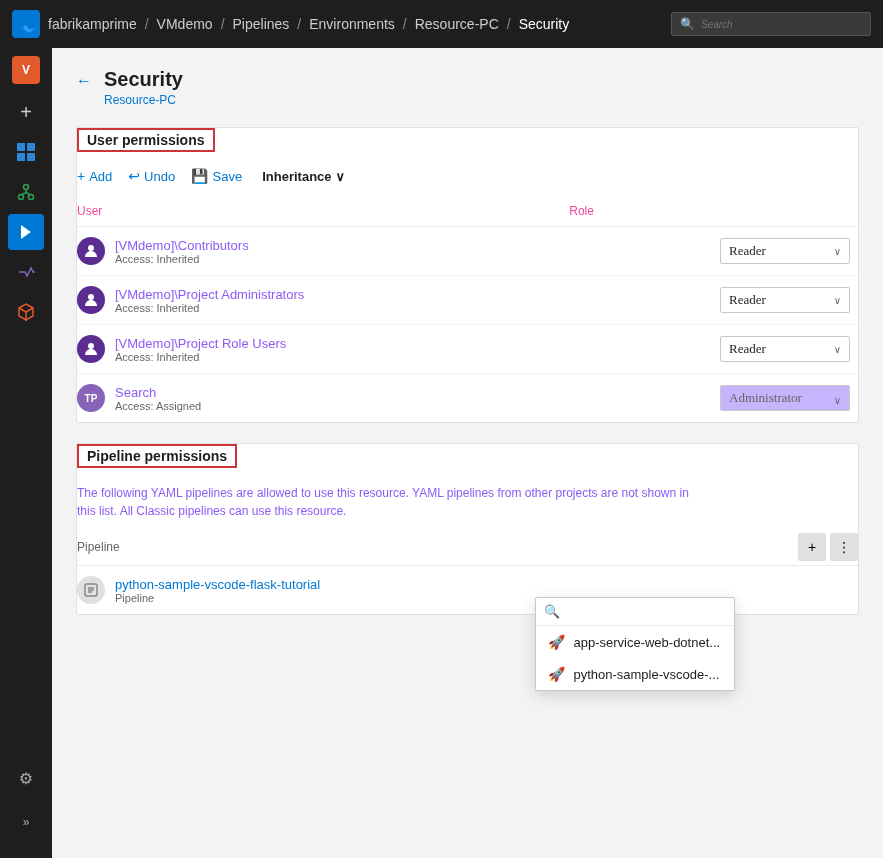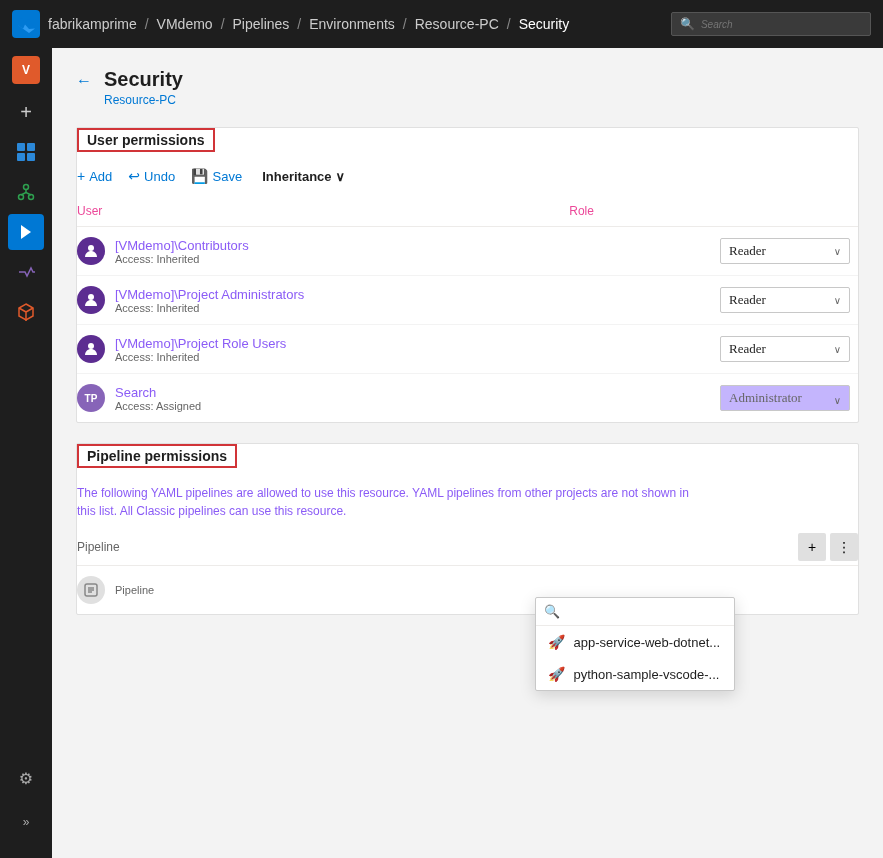--- a/index.html
+++ b/index.html
@@ -452,20 +452,21 @@
 
       <div id="pipeline-rows">
           <div class="pipeline-row">
     <div class="pipeline-icon">
       <svg width="14" height="14" viewBox="0 0 14 14" fill="none" stroke="#888" stroke-width="1.5">
         <rect x="1" y="1" width="12" height="12" rx="2"></rect>
         <path d="M4 5h6M4 7h6M4 9h4"></path>
       </svg>
     </div>
     <div>
+      <div class="pipeline-name">python-sample-vscode-flask-tutorial</div>
       <div class="pipeline-type">Pipeline</div>
     </div>
   </div>
         </div>
     </div>
 
   </div>
 </div>
 
 <div class="dropdown-overlay">

